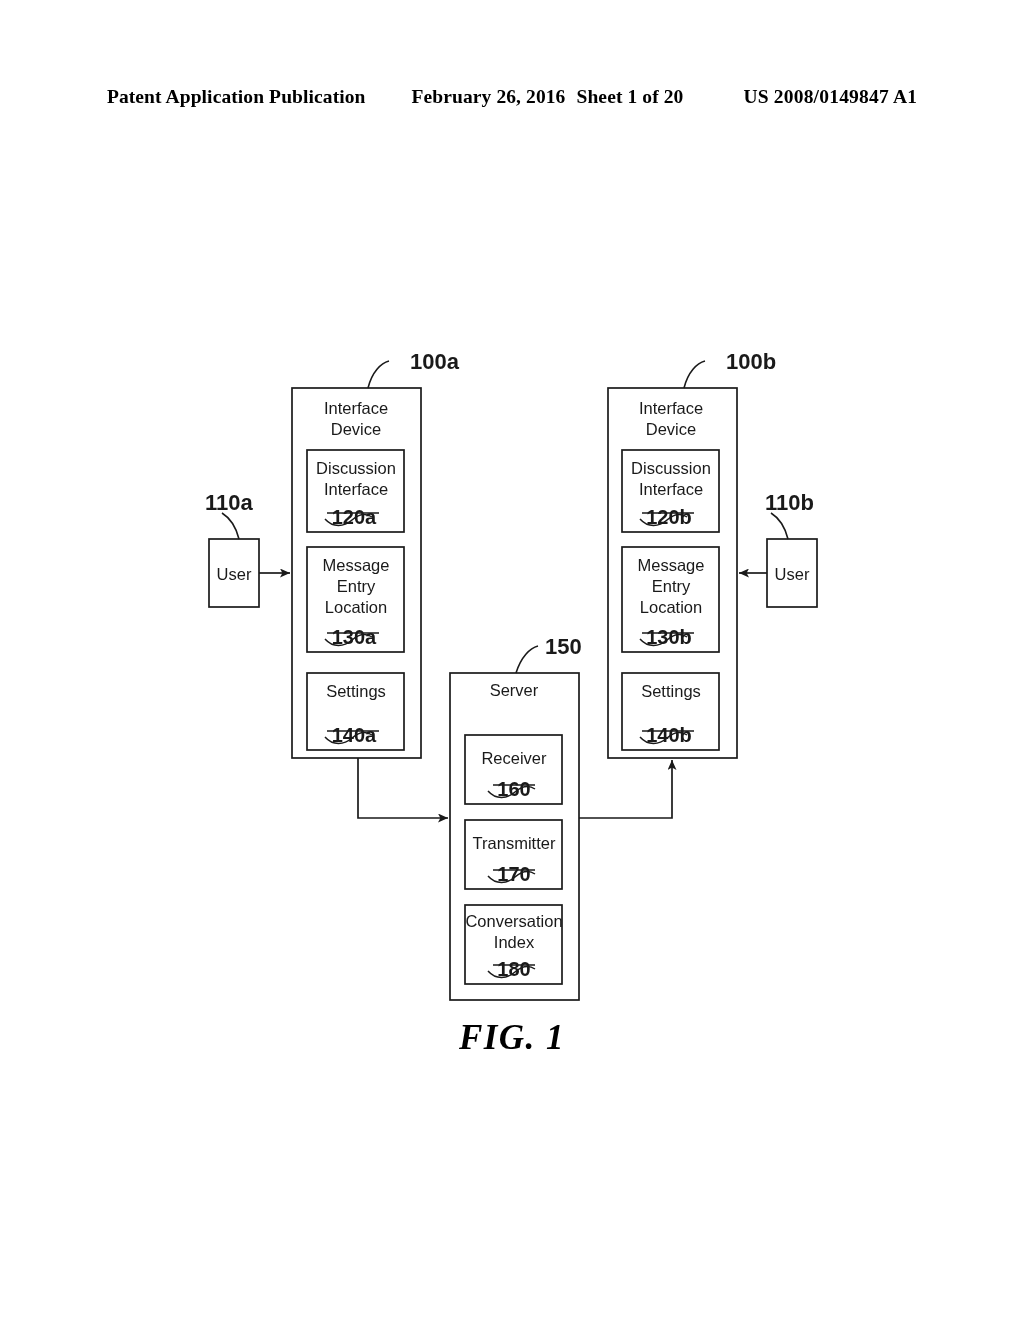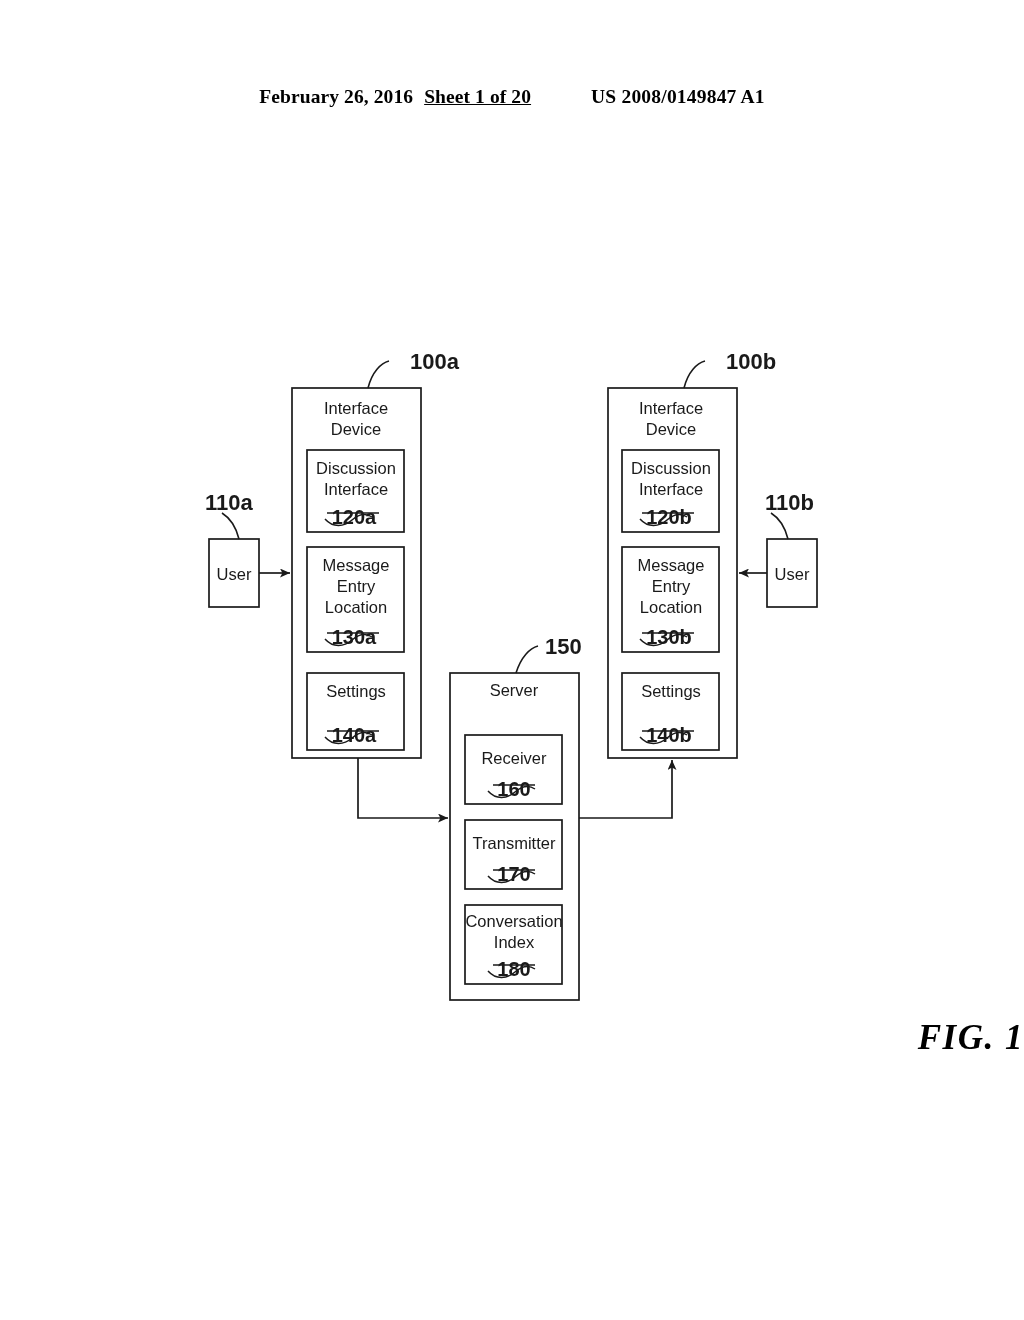--- a/index.html
+++ b/index.html
@@ -27,51 +27,52 @@
     justify-content: center;
     align-items: baseline;
     font-family: "Liberation Serif", serif;
     font-weight: bold;
     font-size: 19.5px;
     letter-spacing: 0.1px;
     white-space: nowrap;
   }
   #page-header .hdr-pub      { margin-right: 46px; }
   #page-header .hdr-date     { margin-right: 11px; }
-  #page-header .hdr-sheet    { margin-right: 60px; text-decoration: underline; }
+  #page-header .hdr-sheet    { margin-right: 60px; }
   #page-header .hdr-patno    { letter-spacing: 0.2px; }
 
   
   #figure {
     position: absolute;
     left: 0;
     top: 0;
     width: 1024px;
     height: 1014px;
   }
   #figure svg { display: block; }
 
   
   #fig-caption {
     position: absolute;
     left: 0;
     top: 1018px;
     width: 1024px;
-    text-align: right;
+    text-align: center;
     font-family: "Liberation Serif", serif;
     font-style: italic;
     font-weight: bold;
     font-size: 35px;
     letter-spacing: 1.5px;
   }
 </style>
 </head>
 <body>
 
 <div id="page-header">
+  <span class="hdr-pub">Patent Application Publication</span>
   <span class="hdr-date">February 26, 2016</span>
   <span class="hdr-sheet">Sheet 1 of 20</span>
   <span class="hdr-patno">US 2008/0149847 A1</span>
 </div>
 
 <div id="figure">
 <svg width="1024" height="1320" viewBox="0 0 1024 1320" xmlns="http://www.w3.org/2000/svg">
   <defs>
     <marker id="arrowR" markerWidth="11" markerHeight="9" refX="10" refY="4.5" orient="auto" markerUnits="userSpaceOnUse">
       <path d="M0,0 L10,4.5 L0,9 L2.4,4.5 Z" fill="#1a1a1a"></path>

